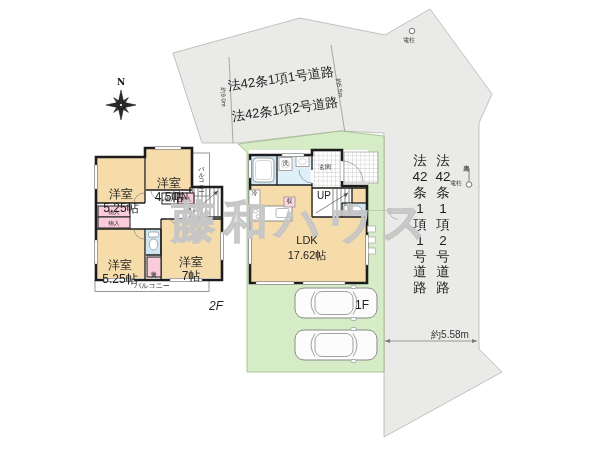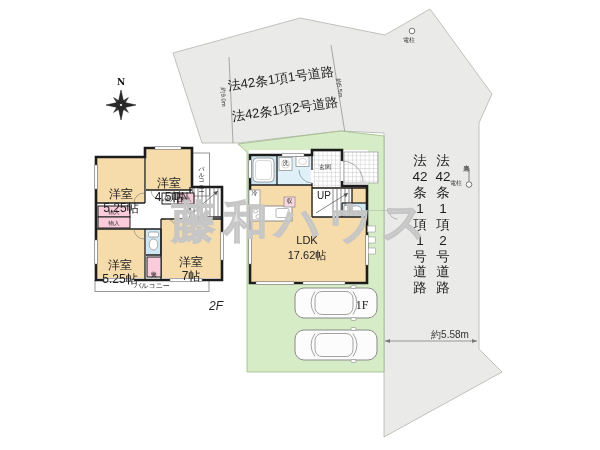--- a/index.html
+++ b/index.html
@@ -279,17 +279,17 @@
   <div class="lbl s55 vert" style="left:154px;top:267px;letter-spacing:0;">物入</div>
   <div class="lbl s8" style="left:216px;top:286px;font-style:italic;">2F</div>
 
   <div class="lbl s6" style="left:325px;top:168px;">玄関</div>
   <div class="lbl s75" style="left:324px;top:196px;">UP</div>
   <div class="lbl s85" style="left:307px;top:248px;line-height:1.35;">LDK
 17.62帖</div>
   <div class="lbl s6" style="left:254.5px;top:194px;">冷</div>
   <div class="lbl s6" style="left:289.5px;top:202px;">収</div>
   <div class="lbl s6" style="left:285.5px;top:164px;">洗</div>
-  <div class="lbl s8" style="left:362px;top:285px;font-family:Liberation Serif, serif;">1F</div>
+  <div class="lbl s8" style="left:362px;top:285px;">1F</div>
 
   <div class="lbl watermark" style="left:303px;top:222px;">藤和ハウス</div>
 
 </div>
 
 </body></html>

